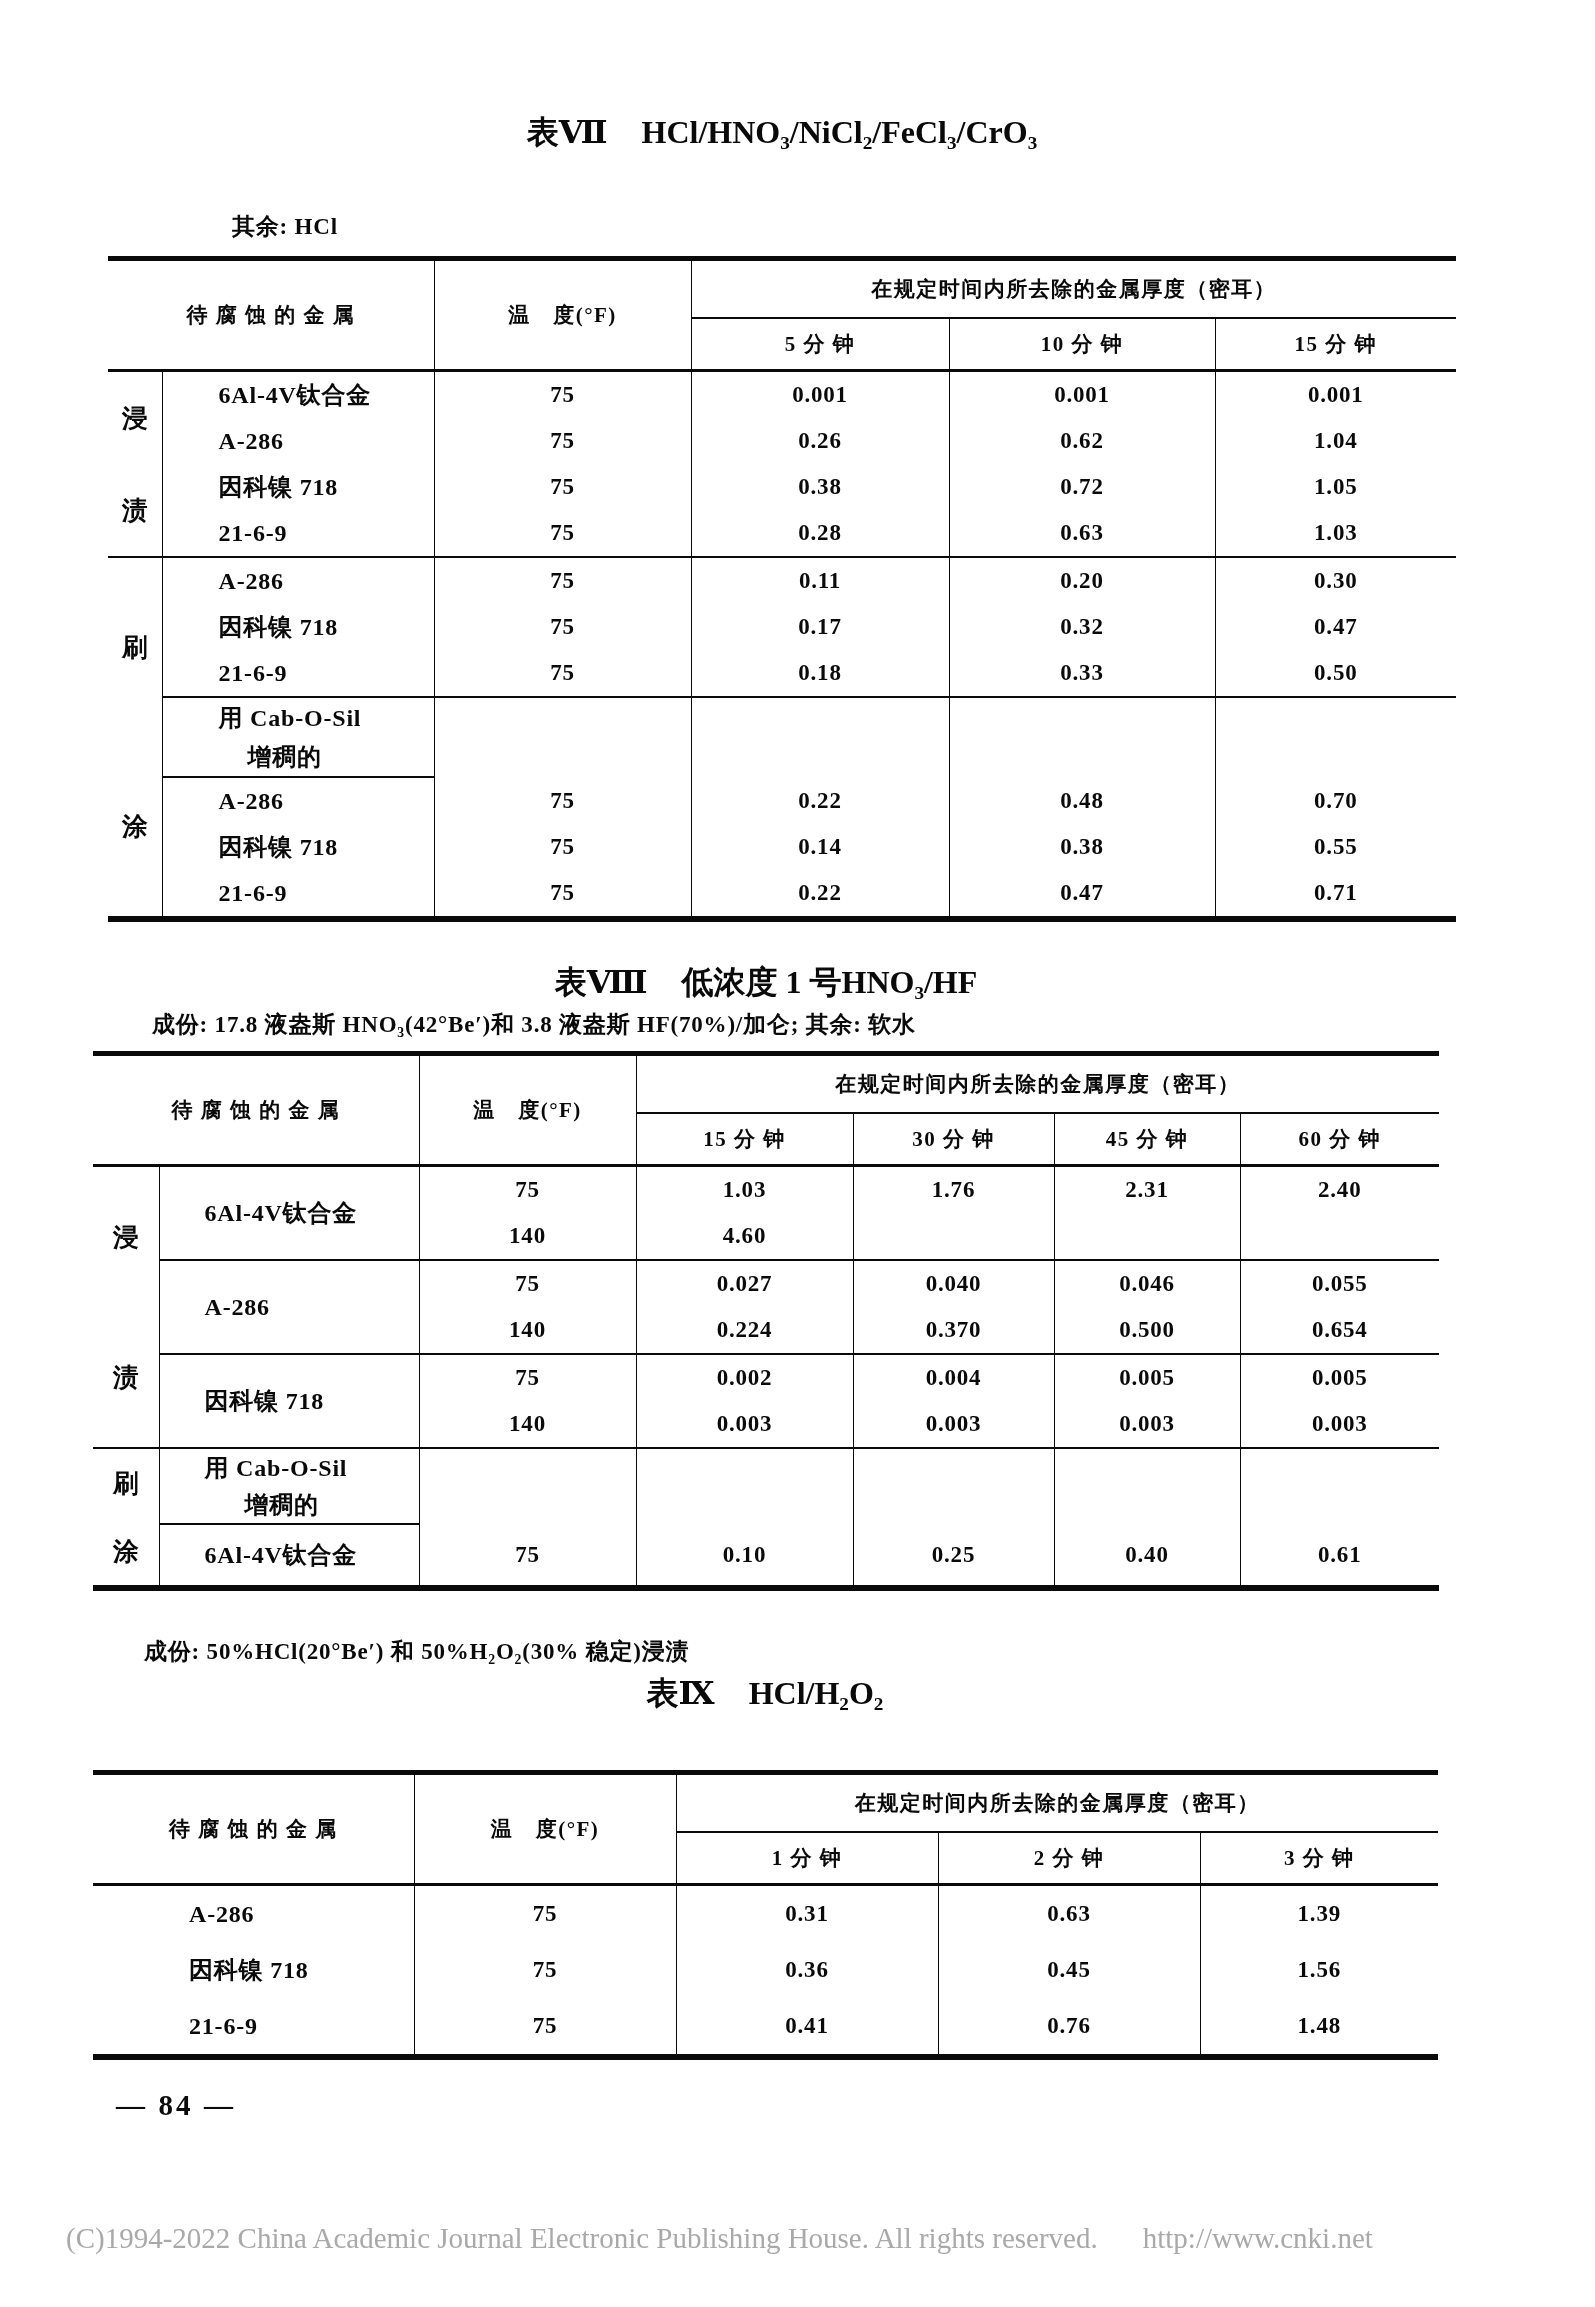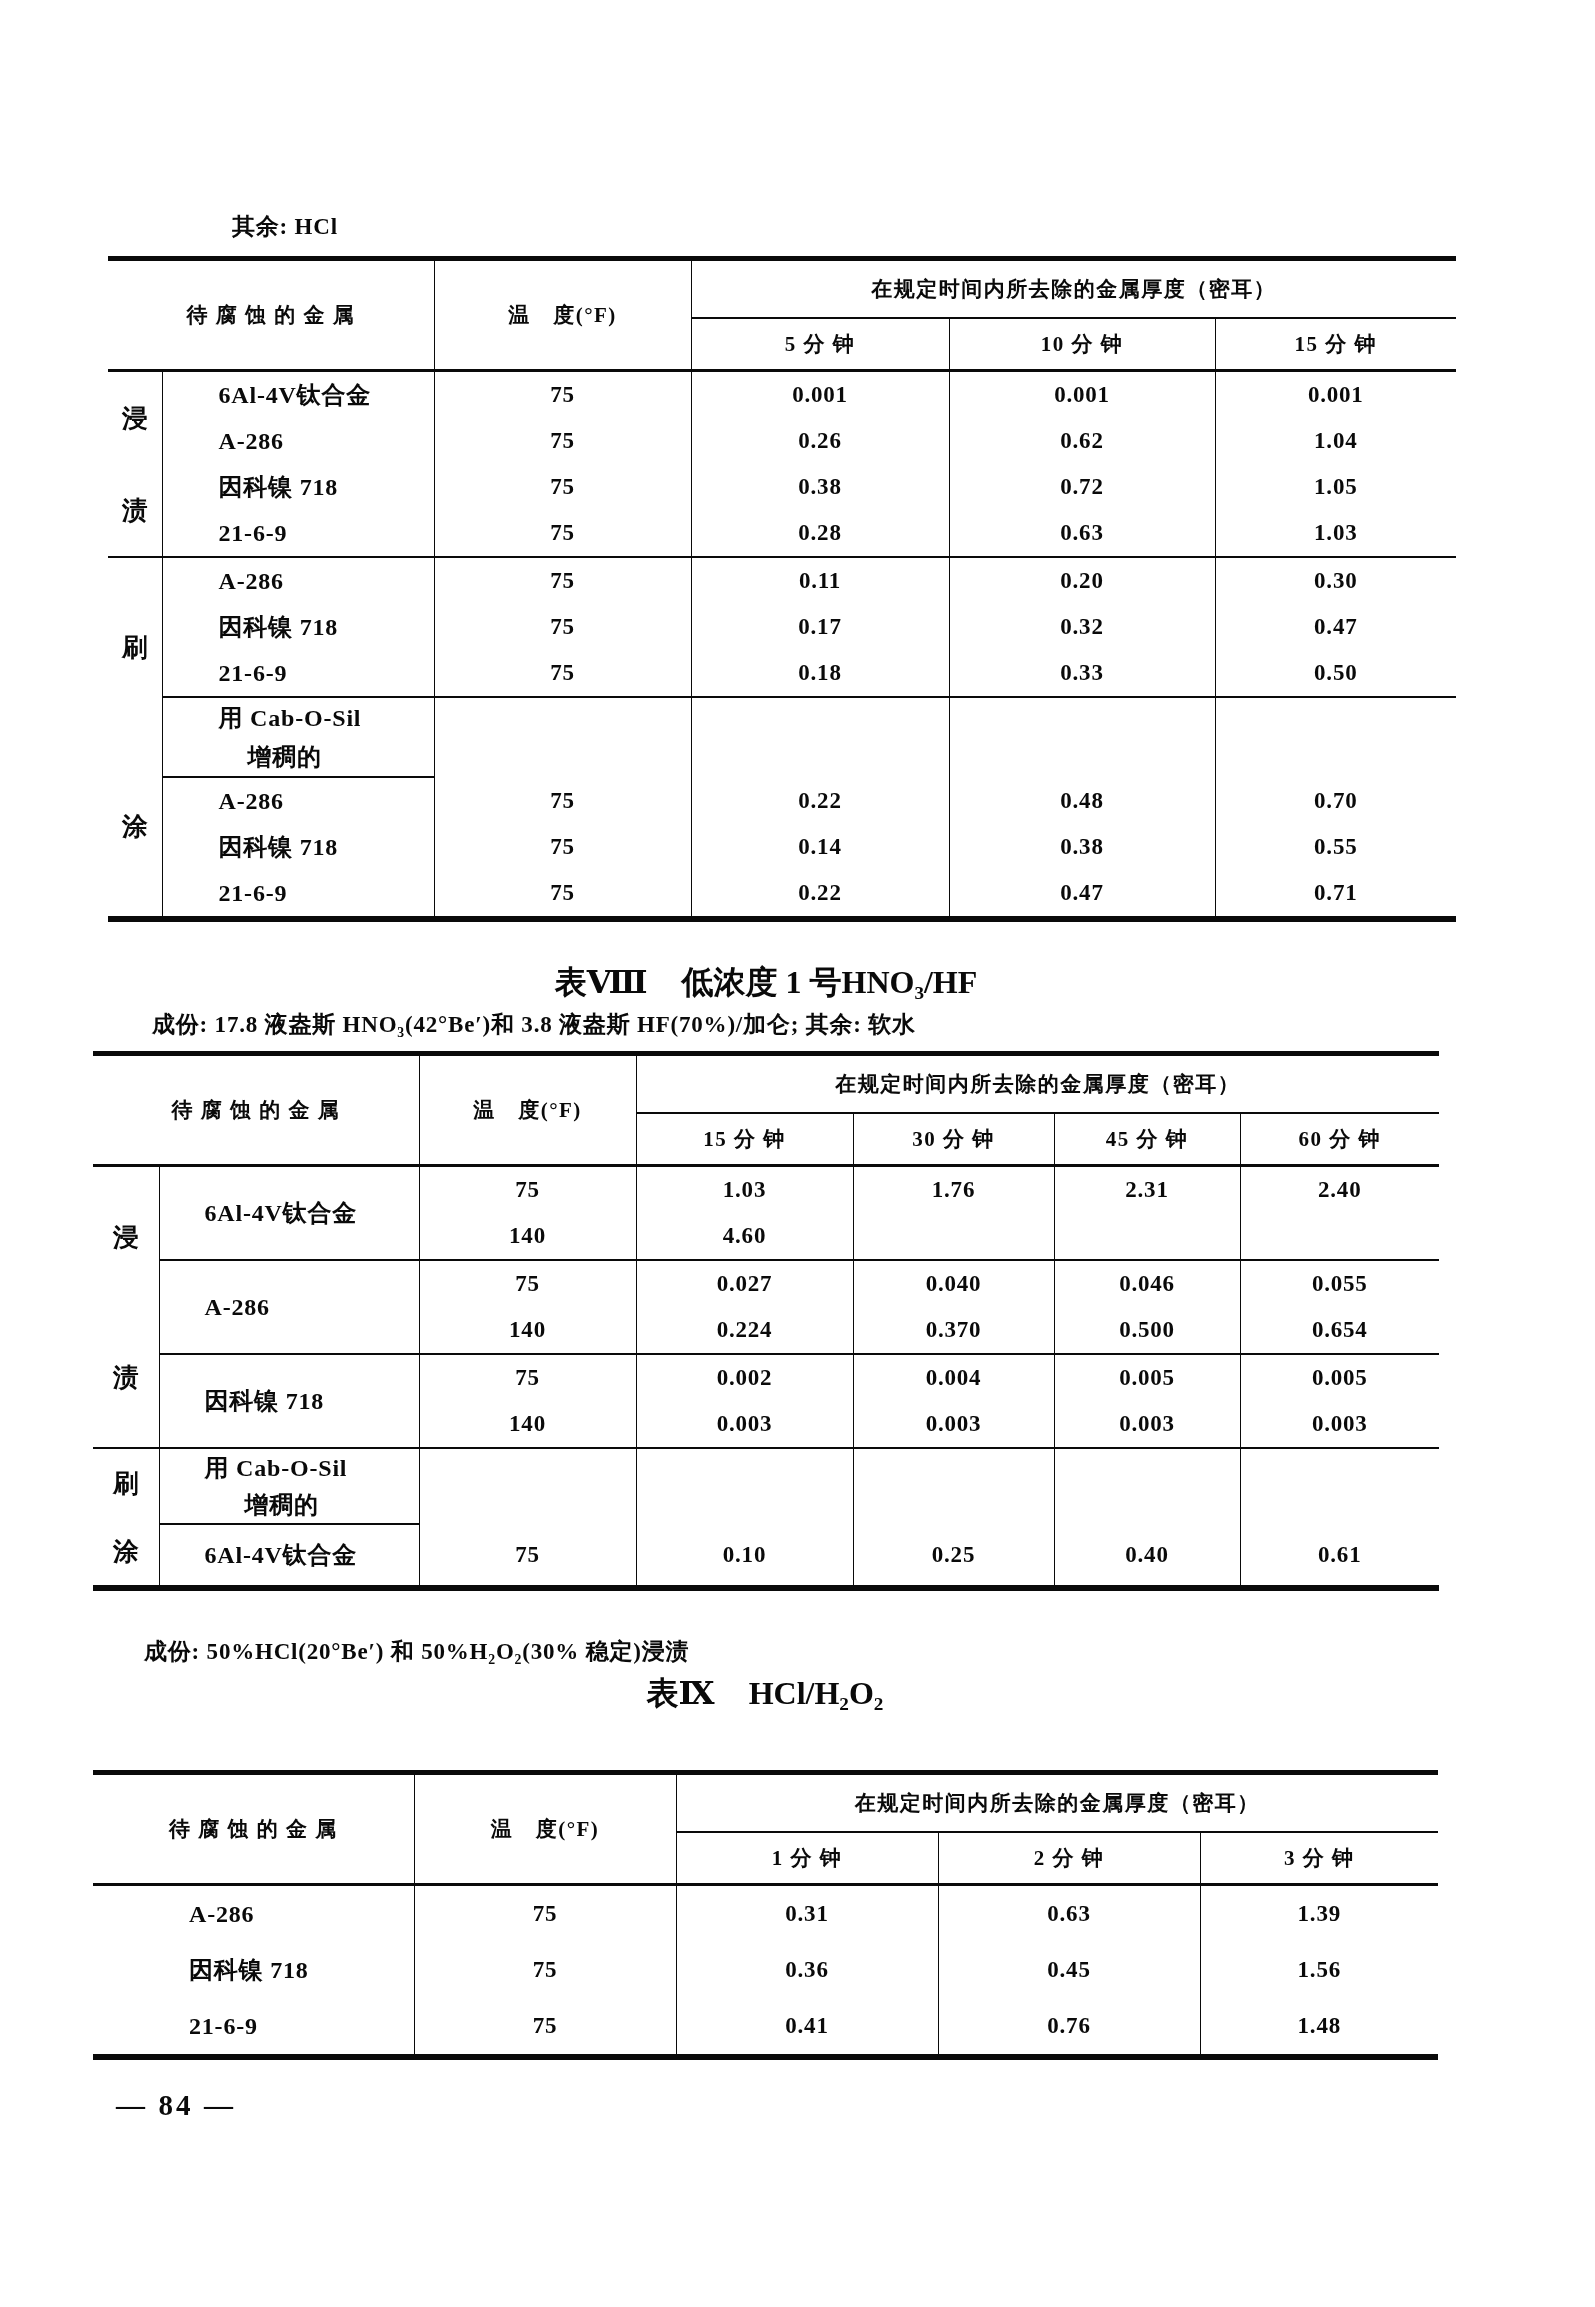--- a/index.html
+++ b/index.html
@@ -39,20 +39,23 @@
   td.indent { padding-left:85px !important; }
   .pagenum { position:absolute; font-size:29px; font-weight:700; letter-spacing:3.1px; }
   .copyright { position:absolute; font-size:29px; color:#a9a9a9; white-space:nowrap; font-weight:400; }
   .copyright .url { margin-left:45px; }
 </style>
 </head>
 <body>
 
 <div class="page">
 
+  <div class="tbl-title" style="left:108px; top:111px; width:1348px;">
+    <span class="tlabel">表Ⅶ</span><span>HCl/HNO₃/NiCl₂/FeCl₃/CrO₃</span>
+  </div>
   <div class="comp" style="left:232px; top:211px;">其余: HCl</div>
 
   <table id="table-vii" style="left:108px; top:256px; width:1348px;">
     <colgroup>
       <col style="width:54px">
         <col style="width:272px">
         <col style="width:257px">
       <col style="width:258px">
         <col style="width:266px">
         <col style="width:241px">
@@ -326,15 +329,18 @@
           <td class="metal vr">21-6-9</td>
           <td class="num vr">75</td>
           <td class="num vr">0.41</td>
           <td class="num vr">0.76</td>
           <td class="num">1.48</td>
         </tr>
       </tbody>
   </table>
 
   <div class="pagenum" style="left:116px; top:2089px;">— 84 —</div>
+  <div class="copyright" style="left:66px; top:2222px;">
+    <span>(C)1994-2022 China Academic Journal Electronic Publishing House. All rights reserved.</span><span class="url">http://www.cnki.net</span>
+  </div>
 
 </div>
 
 
 </body></html>

